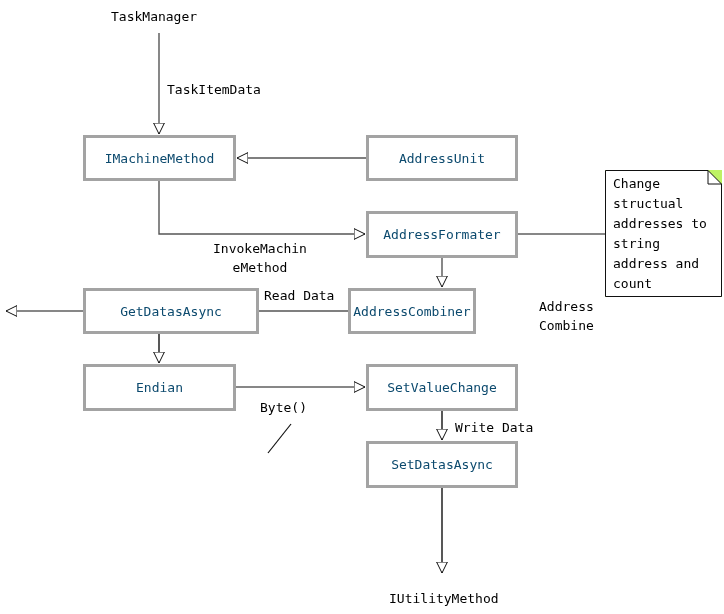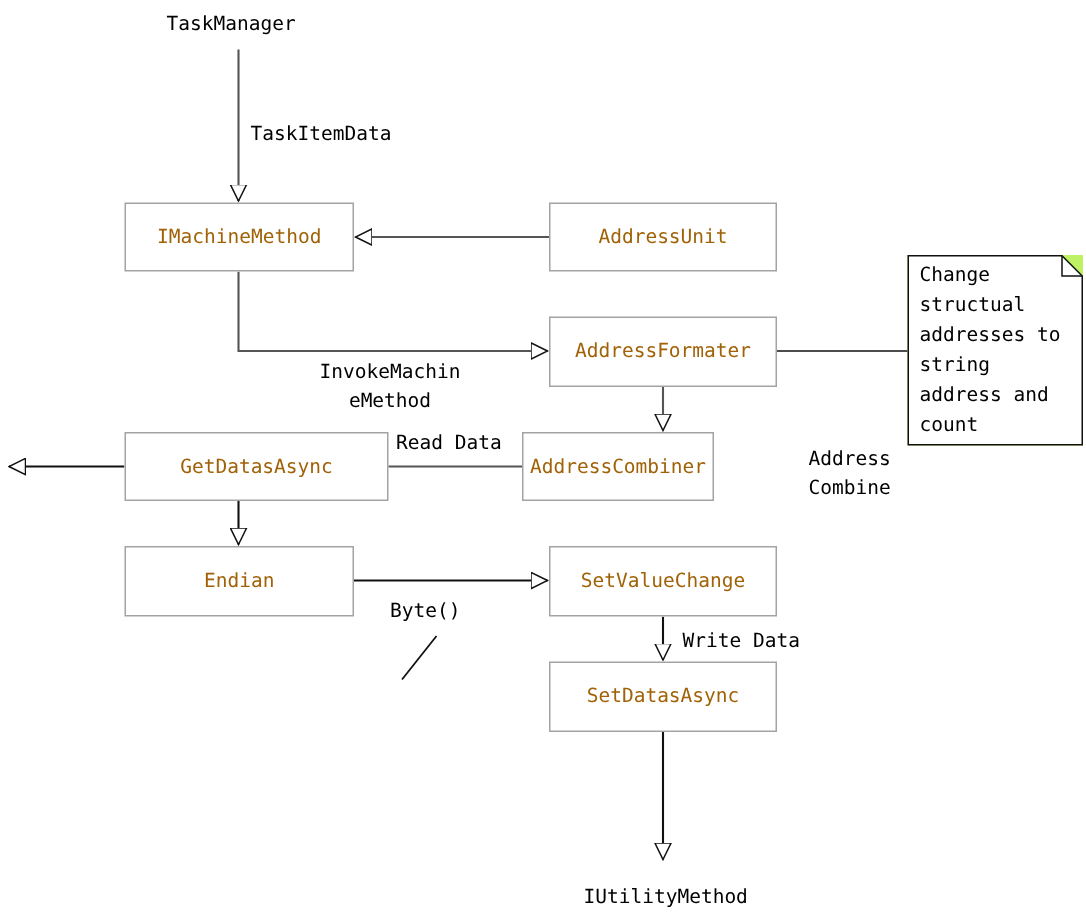--- a/index.html
+++ b/index.html
@@ -20,27 +20,27 @@
   #wires {
     position: absolute;
     left: 0;
     top: 0;
     width: 724px;
     height: 614px;
   }
   .node {
     position: absolute;
     box-sizing: border-box;
-    border: 1px solid #a3a3a3;
+    border: 3px solid #a3a3a3;
     background: #ffffff;
     display: flex;
     align-items: center;
     justify-content: center;
     font-size: 13px;
-    color: #a16207;
+    color: #0c4a6e;
     letter-spacing: 0px;
     white-space: nowrap;
   }
   .note {
     position: absolute;
     box-sizing: border-box;
     background: #bef264;
     font-size: 13px;
     color: #000000;
     line-height: 20px;

